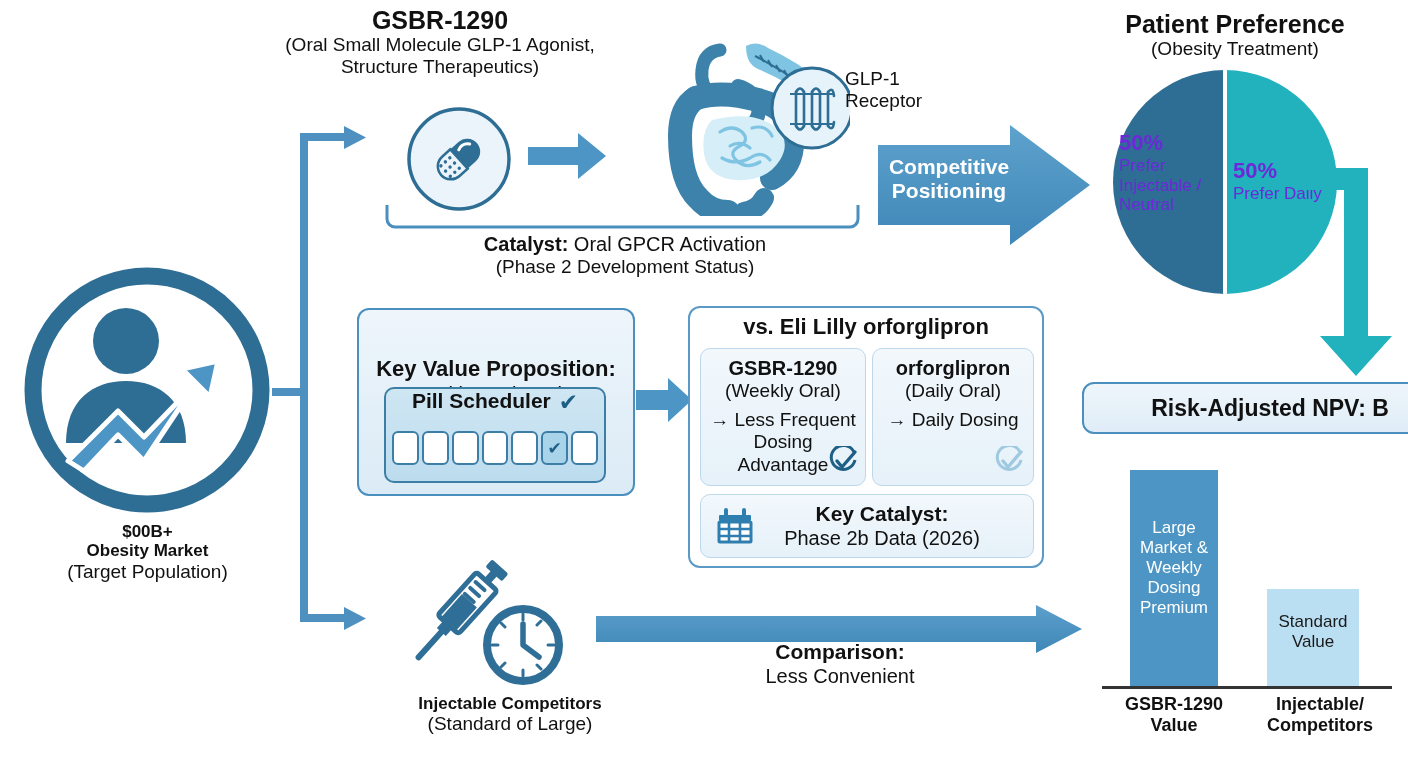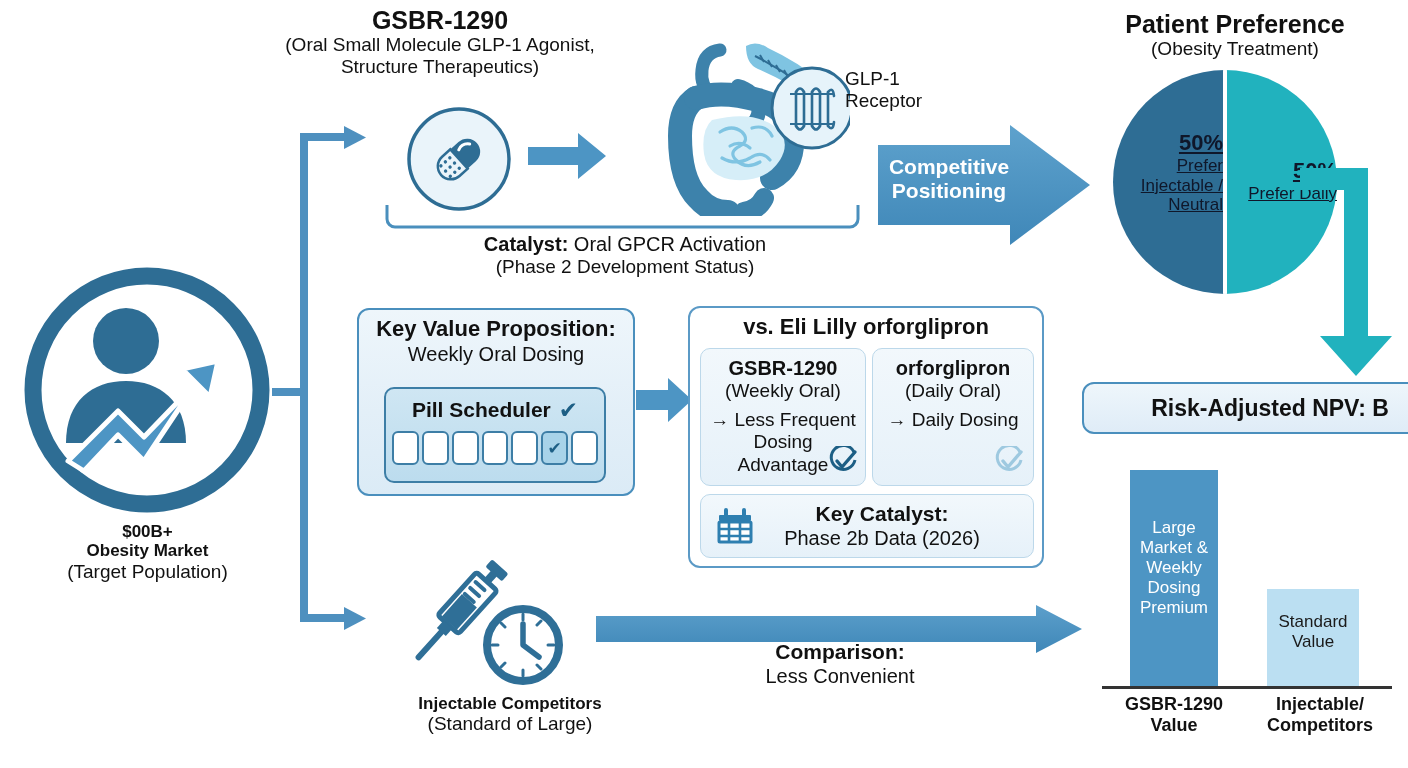--- a/index.html
+++ b/index.html
@@ -48,21 +48,21 @@
   .sched-cell.on{background:#a8d3e9;}
 
   
   .cline{background:#4e90bf;}
 
   
   .pie{border-radius:50%;overflow:hidden;position:relative;}
   .pie-l{position:absolute;left:0;top:0;width:50%;height:100%;background:#2e6d94;}
   .pie-r{position:absolute;right:0;top:0;width:50%;height:100%;background:#21b2be;}
   .pie-gap{position:absolute;left:50%;top:0;width:4px;height:100%;background:#ffffff;transform:translateX(-2px);}
-  .pie-txt{position:absolute;color:#0f172a;text-align:right;line-height:1.17;text-decoration:underline;}
+  .pie-txt{position:absolute;color:#6d28d9;text-align:left;line-height:1.17;}
   .pie-pct{font-weight:bold;font-size:22px;}
   .pie-cap{font-size:17px;}
 
   
   .bar-a{background:#4d95c4;}
   .bar-b{background:#bbdff2;}
   .bar-txt{color:#ffffff;font-size:17px;line-height:1.18;text-align:center;}
   .bar-txt-d{color:#1a1a1a;font-size:17px;line-height:1.18;text-align:center;}
   .axis{background:#333333;height:3px;}
   .bar-lab{font-weight:bold;font-size:18px;line-height:1.15;text-align:center;}
@@ -230,25 +230,25 @@
       <path d="M0 0 H68 V168 H92 L56 208 L20 168 H44 V22 H0 Z" fill="#21b2be"></path>
     </svg>
   </div>
 
   <div class="abs npv" style="left:1082px;top:382px;width:376px;height:52px;">
     <span>Risk-Adjusted NPV: B</span>
   </div>
 
   <div class="abs panel" style="left:357px;top:308px;width:278px;height:188px;"></div>
   <div class="abs ctr" style="left:362px;top:316px;width:268px;">
-    <div class="b" style="font-size:22px;line-height:1.2;">Key Value Proposition:</div>
+    <div class="b" style="font-size:22px;line-height:1.2;margin-top:40px;">Key Value Proposition:</div>
     <div style="font-size:20px;line-height:1.2;">Weekly Oral Dosing</div>
   </div>
   <div class="abs sched" style="left:384px;top:387px;width:222px;height:96px;">
-    <div style="display:flex;align-items:center;justify-content:center;gap:8px;height:42px;border-radius:9px;">
+    <div style="display:flex;justify-content:center;gap:8px;height:42px;border-radius:9px;">
       <span class="sched-title">Pill Scheduler</span>
       <span style="font-size:23px;color:#1d5f85;">✔</span>
     </div>
     <div style="display:flex;justify-content:center;gap:3px;padding:0 6px;">
       <div class="sched-cell"></div>
       <div class="sched-cell"></div>
       <div class="sched-cell"></div>
       <div class="sched-cell"></div>
       <div class="sched-cell"></div>
       <div class="sched-cell on">

